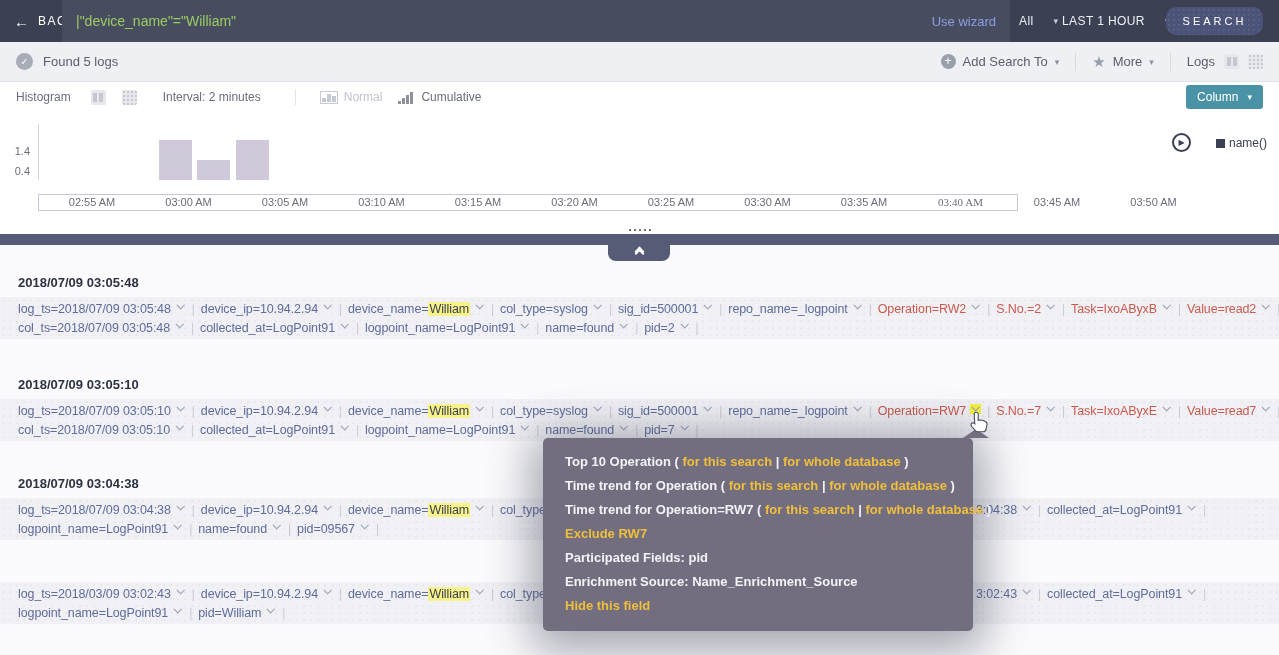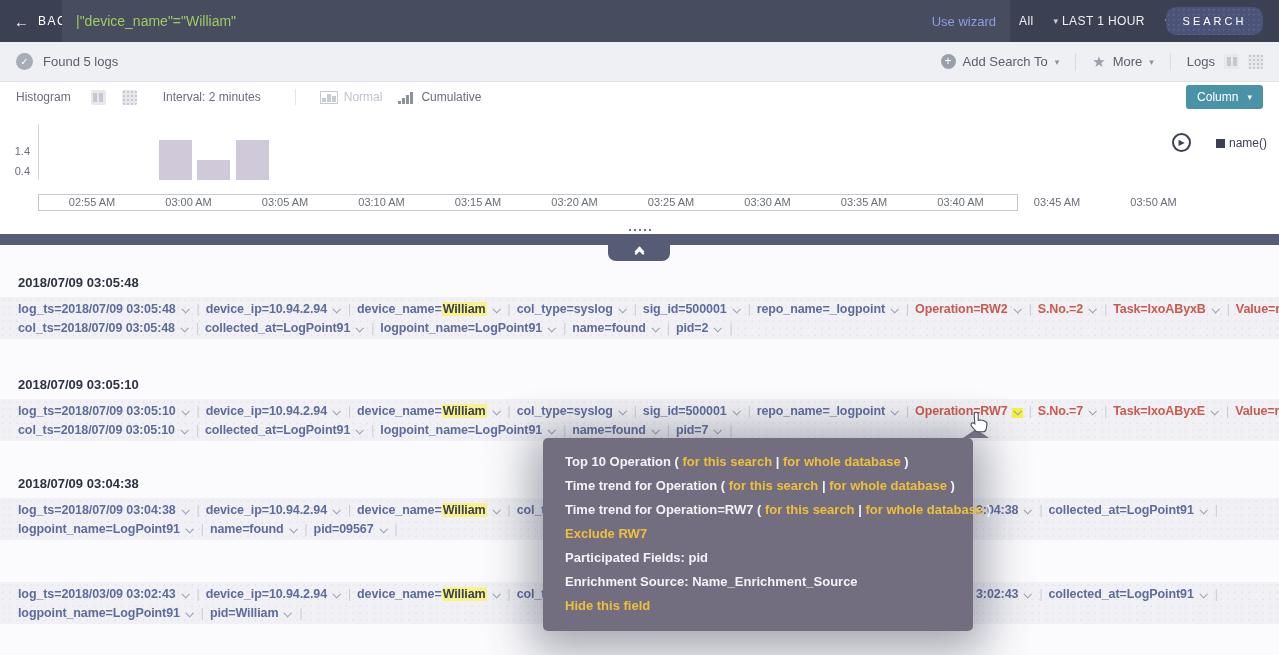--- a/index.html
+++ b/index.html
@@ -102,21 +102,21 @@
   .chev.c1 { margin-top: 3px; } .chev.c2 { margin-top: -5px; }
 
   
   .log-list { position: absolute; left: 0; top: 0; width: 100%; height: 100%; z-index: 1; }
   .entry { position: absolute; left: 0; right: 0; }
   .ets { margin-left: 18px; font-weight: bold; font-size: 13px; color: #2d3243; }
   .eblock { margin-top: 7px; background: #f1f1f5; padding: 2px 0;
             background-image: radial-gradient(#e6e6ee 1px, transparent 1px); background-size: 7px 7px; }
   .frow { height: 19px; display: flex; align-items: center; padding-left: 18px;
           white-space: nowrap; position: relative; font-size: 12.5px; letter-spacing: -.1px; }
-  .field { color: #5e6c9b; display: inline-flex; align-items: flex-end; cursor: pointer; font-weight: bold; }
+  .field { color: #5e6c9b; display: inline-flex; align-items: flex-start; cursor: pointer; }
   .field.orange { color: #c95a4d; }
   .hl { background: #f8f28a; color: #3a3f51; padding: 0 1px; }
   .caret-wrap { display: inline-flex; margin-left: 4px; padding: 1px 3px 3px 2px; }
   .caret-wrap.caret-hl { background: #f6f13e; }
   .caret { width: 6px; height: 6px; border-right: 1.5px solid #98a1b6; border-bottom: 1.5px solid #98a1b6;
            transform: rotate(45deg) translateY(-1px); }
   .fsep { color: #c9cbd5; margin: 0 6px; font-size: 12px; }
   .rfrag { position: absolute; left: 976px; top: 0; height: 19px; display: flex; align-items: center; }
 
   
@@ -226,21 +226,21 @@
     <div class="xband">
         <span class="xtick" style="left: 53px;">02:55 AM</span>
         <span class="xtick" style="left: 149.5px;">03:00 AM</span>
         <span class="xtick" style="left: 246px;">03:05 AM</span>
         <span class="xtick" style="left: 342.5px;">03:10 AM</span>
         <span class="xtick" style="left: 439px;">03:15 AM</span>
         <span class="xtick" style="left: 535.5px;">03:20 AM</span>
         <span class="xtick" style="left: 632px;">03:25 AM</span>
         <span class="xtick" style="left: 728.5px;">03:30 AM</span>
         <span class="xtick" style="left: 825px;">03:35 AM</span>
-        <span class="xtick" style="left: 921.5px;">03:40 AM</span>
+        <span class="xtick" style="left: 921.5px; font-family: Liberation Serif, serif;">03:40 AM</span>
         <span class="xtick" style="left: 1018px;">03:45 AM</span>
         <span class="xtick" style="left: 1114.5px;">03:50 AM</span>
       </div>
     <div class="play-btn">▶</div>
     <div class="legend">
       <i></i>
       <span>name()</span>
     </div>
   <span class="ytick" style="top: 33px;">1.4</span>
       <span class="ytick" style="top: 53px;">0.4</span>

